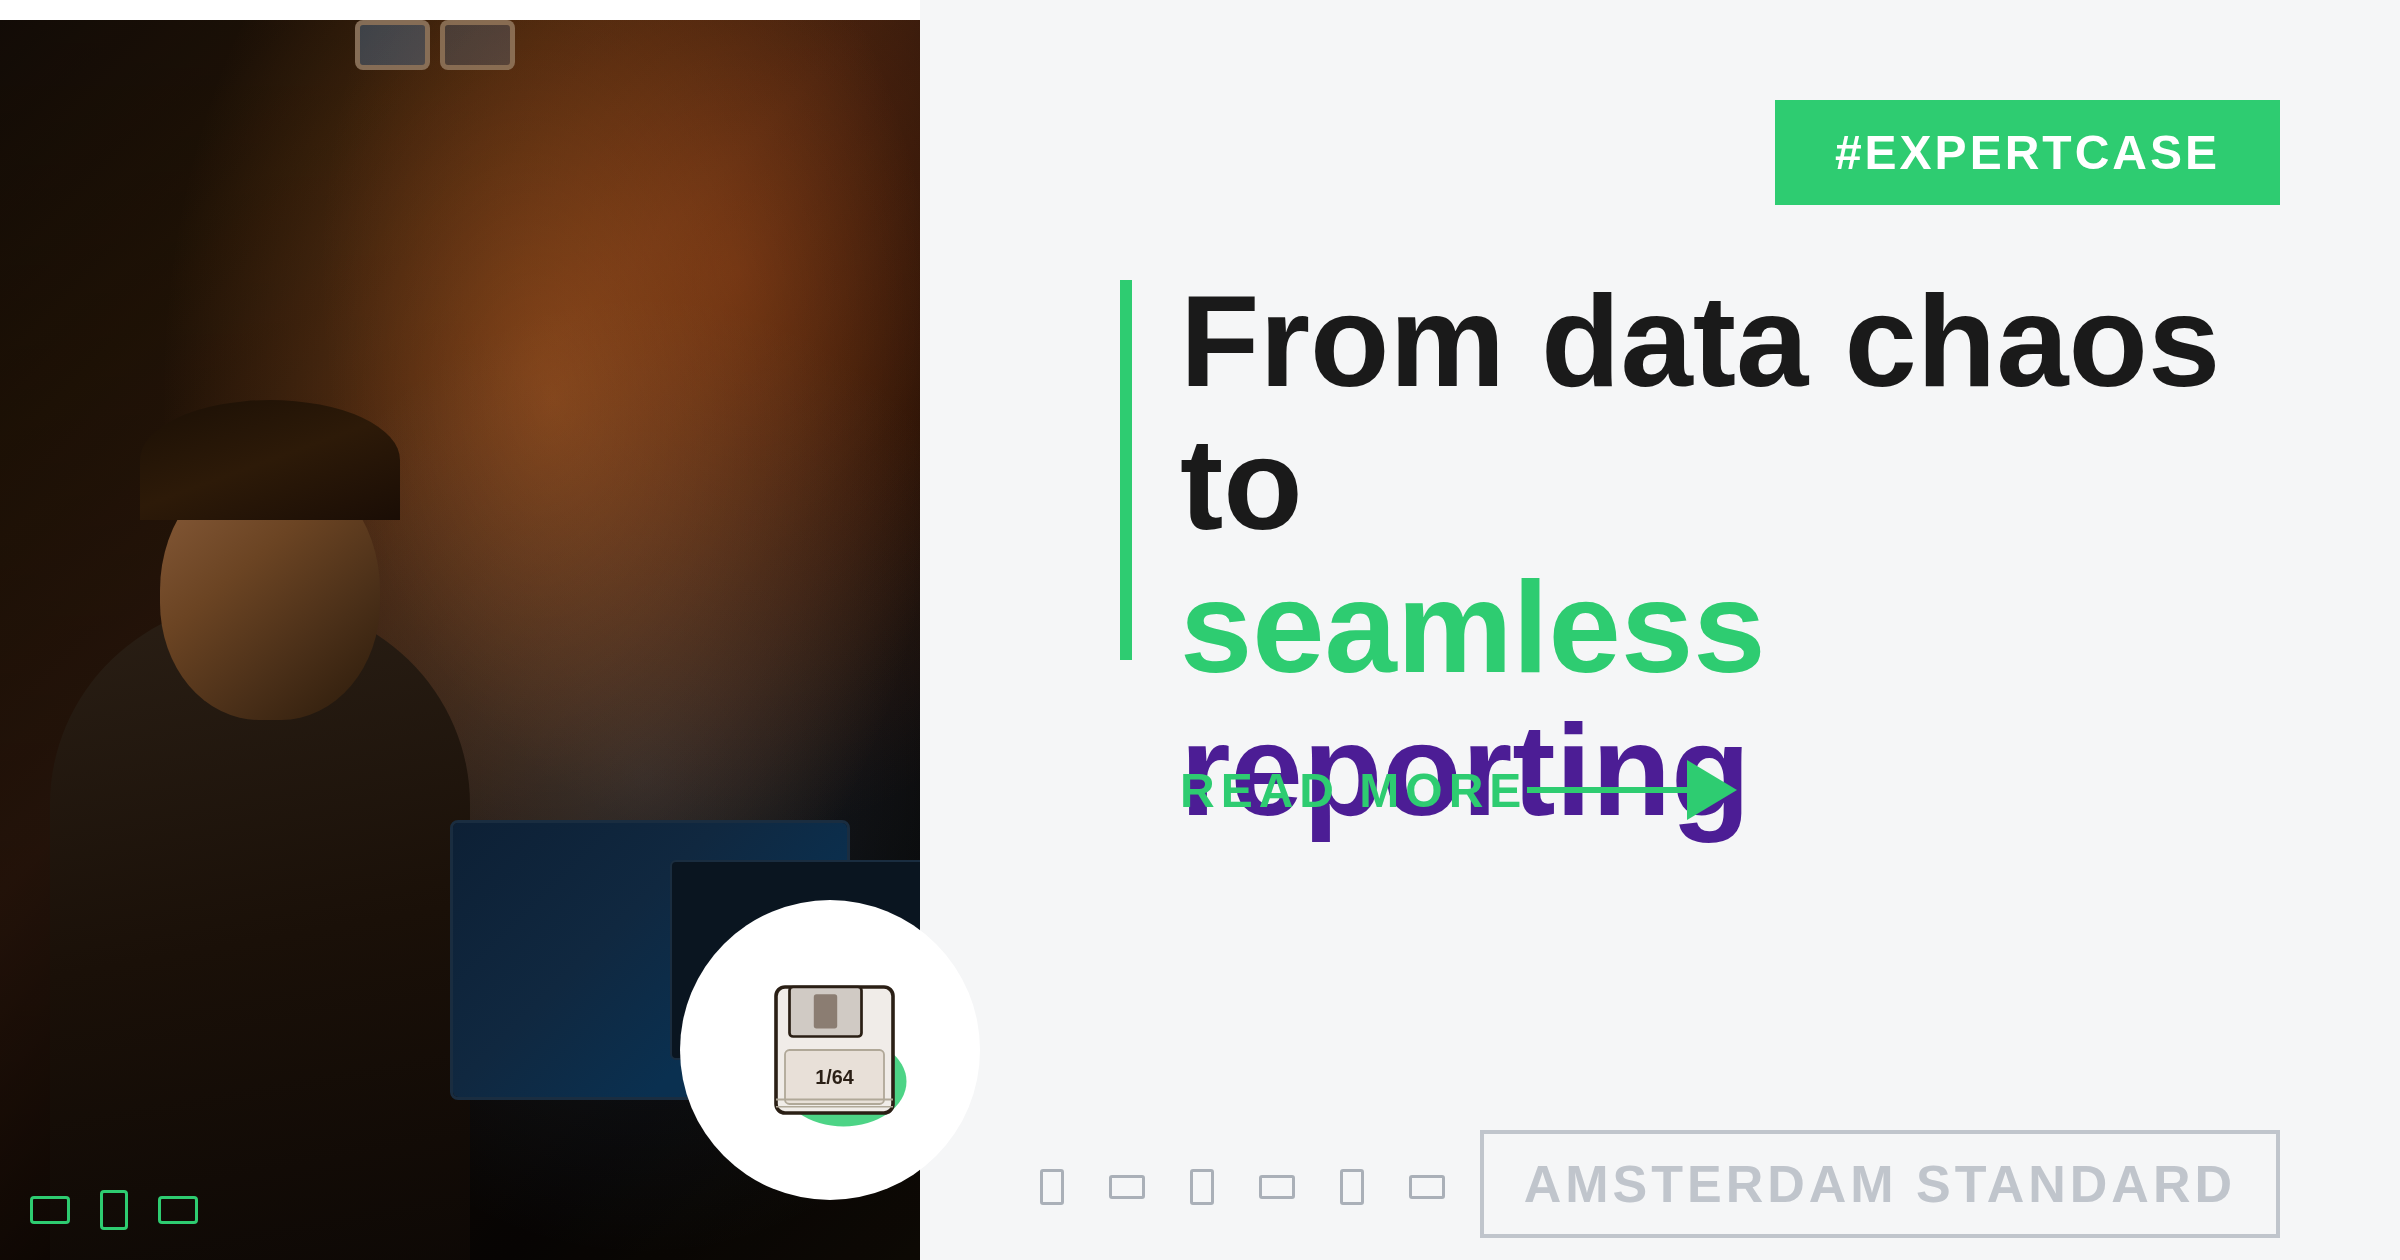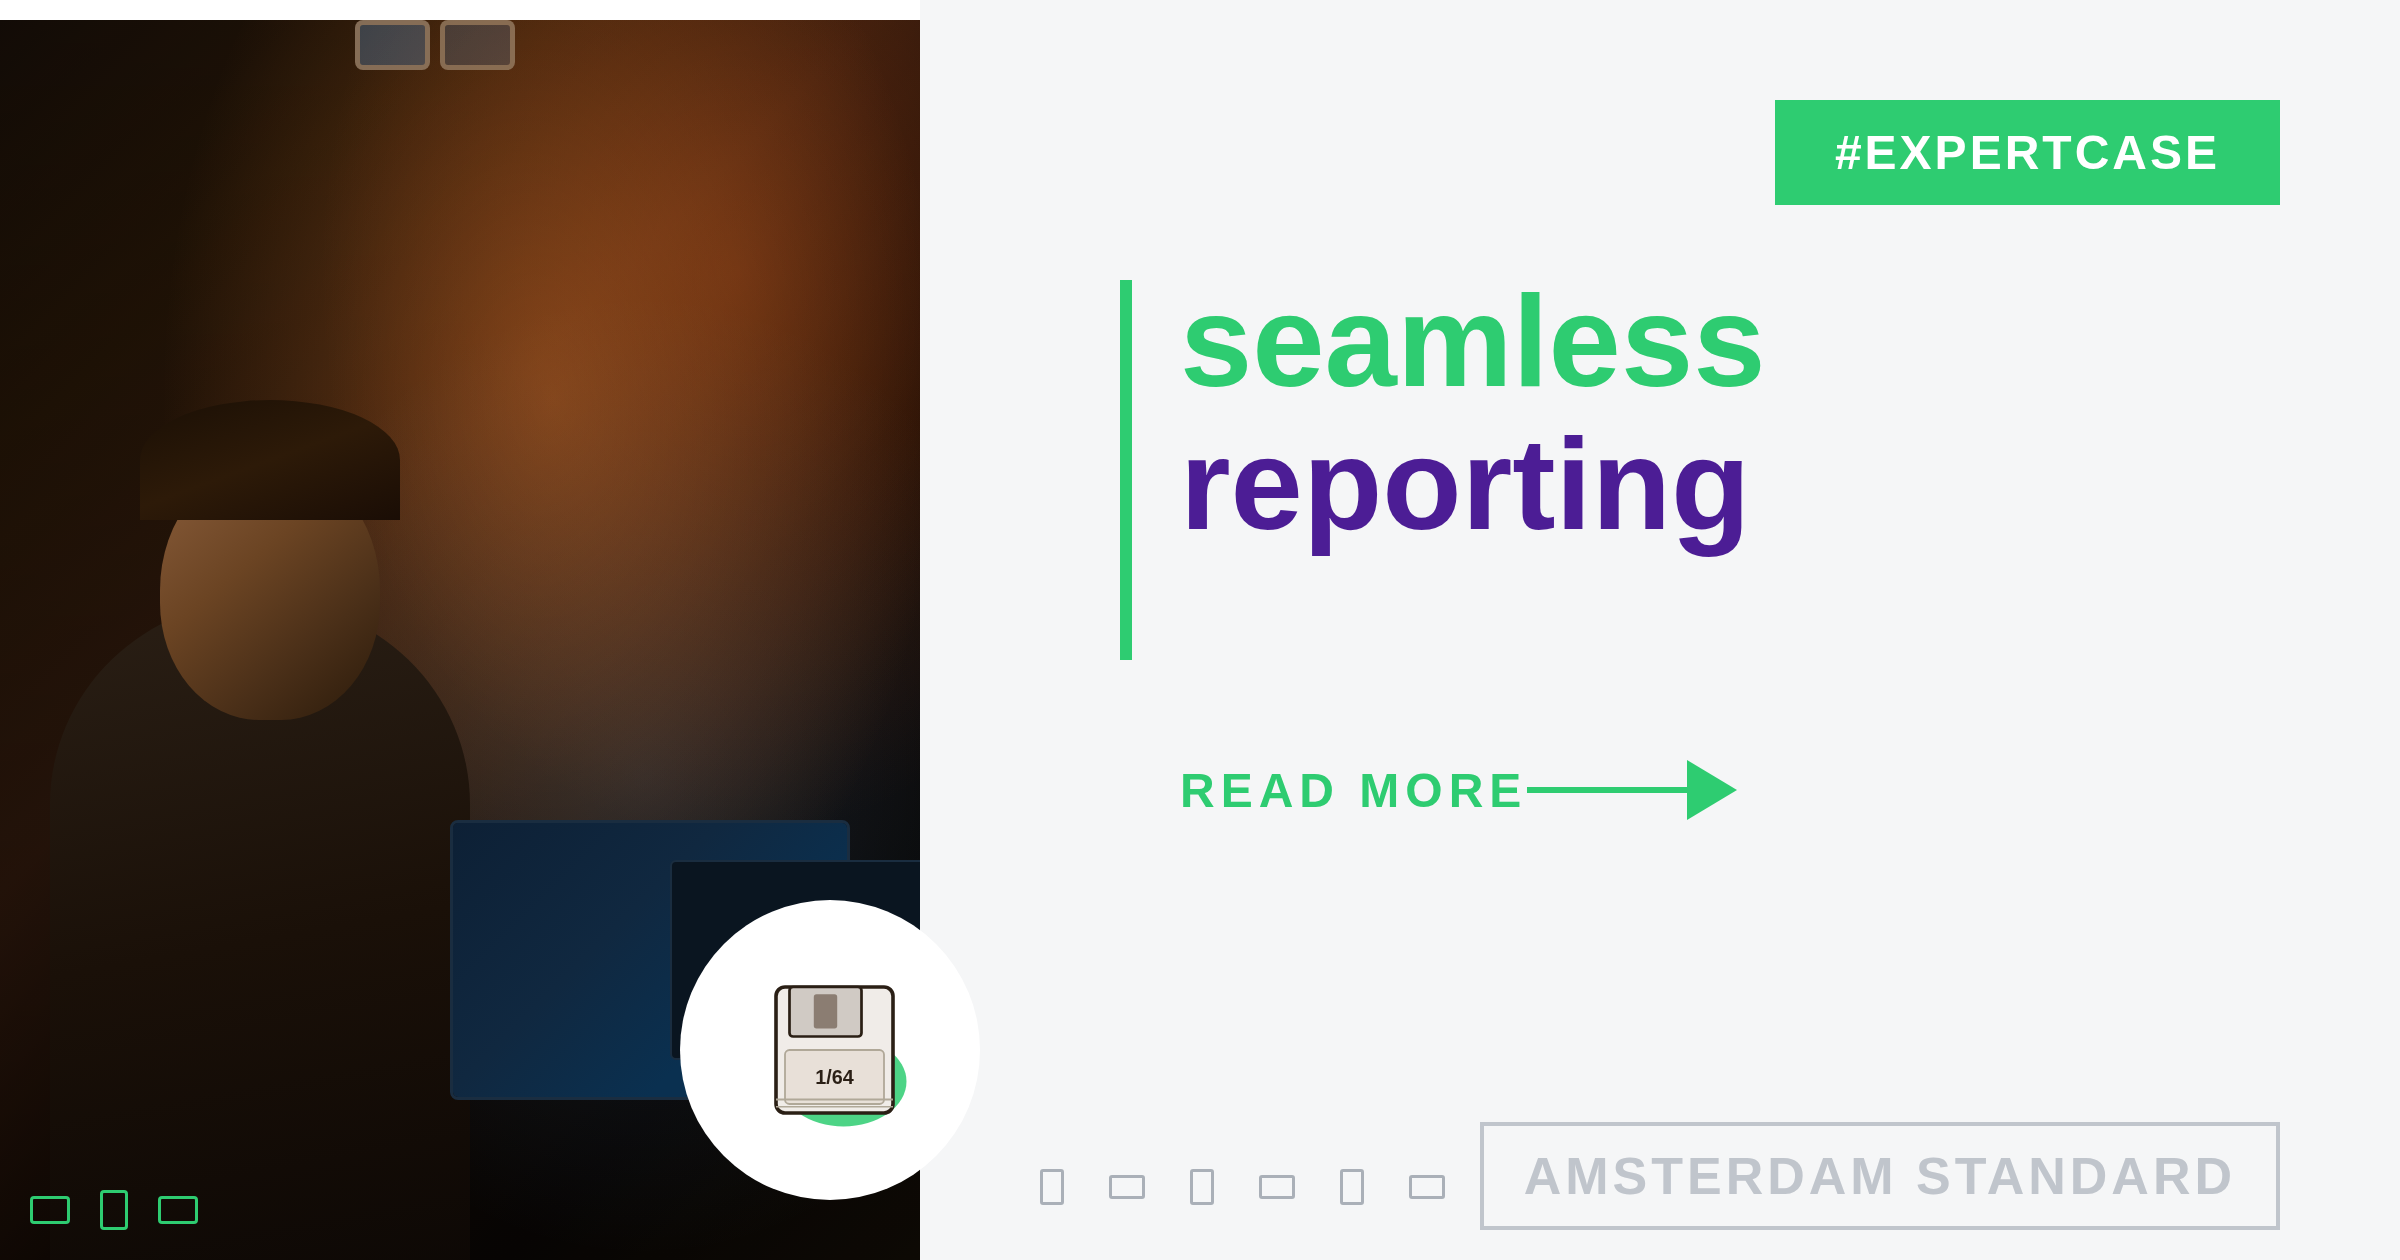--- a/index.html
+++ b/index.html
@@ -335,21 +335,21 @@
     }
 
     .nav-dot-light.tall {
       width: 24px;
       height: 36px;
     }
 
     
     .brand-logo {
       position: absolute;
-      bottom: 30px;
+      bottom: 22px;
       right: 120px;
       border: 4px solid #c0c5cc;
       padding: 20px 40px;
     }
 
     .brand-logo-text {
       font-size: 52px;
       font-weight: 700;
       color: #c0c5cc;
       letter-spacing: 4px;
@@ -410,20 +410,21 @@
 
   <div class="content-panel">
 
     <div class="tag-badge">
       <span>#EXPERTCASE</span>
     </div>
 
     <div class="accent-line"></div>
 
     <div class="main-heading">
+      <span class="heading-line1">From data chaos to</span>
       <span class="heading-line2">
         <span class="heading-green">seamless</span><span class="heading-dark"> reporting</span>
       </span>
     </div>
 
     <div class="read-more-link">
       <span class="read-more-text">READ MORE</span>
       <div class="read-more-arrow">
         <div class="arrow-line"></div>
         <div class="arrow-head"></div>

